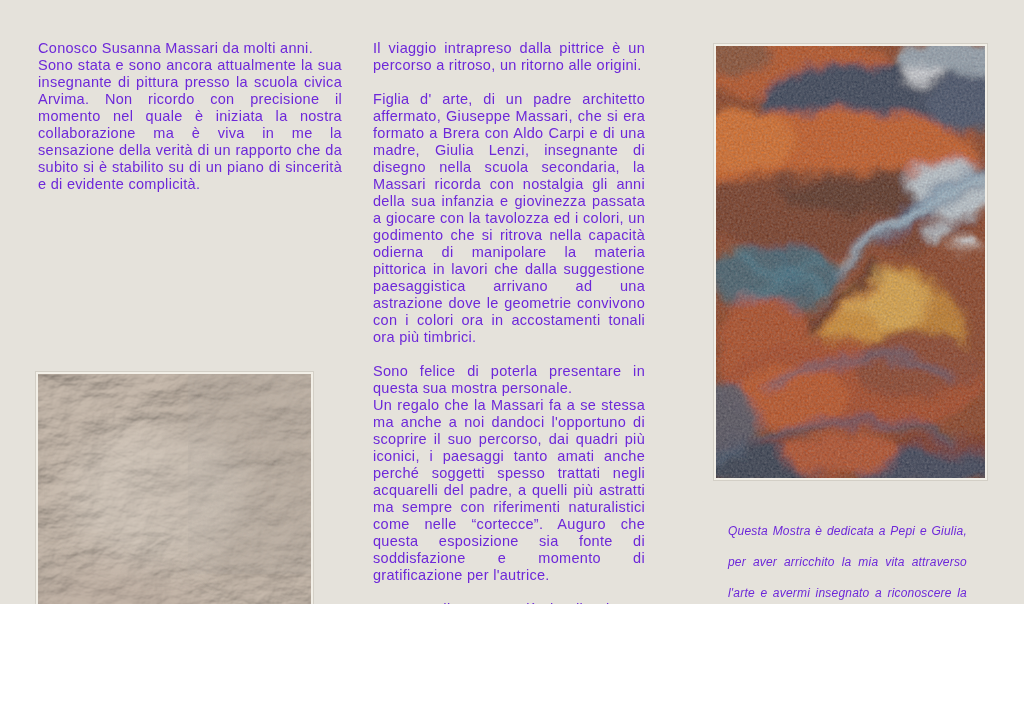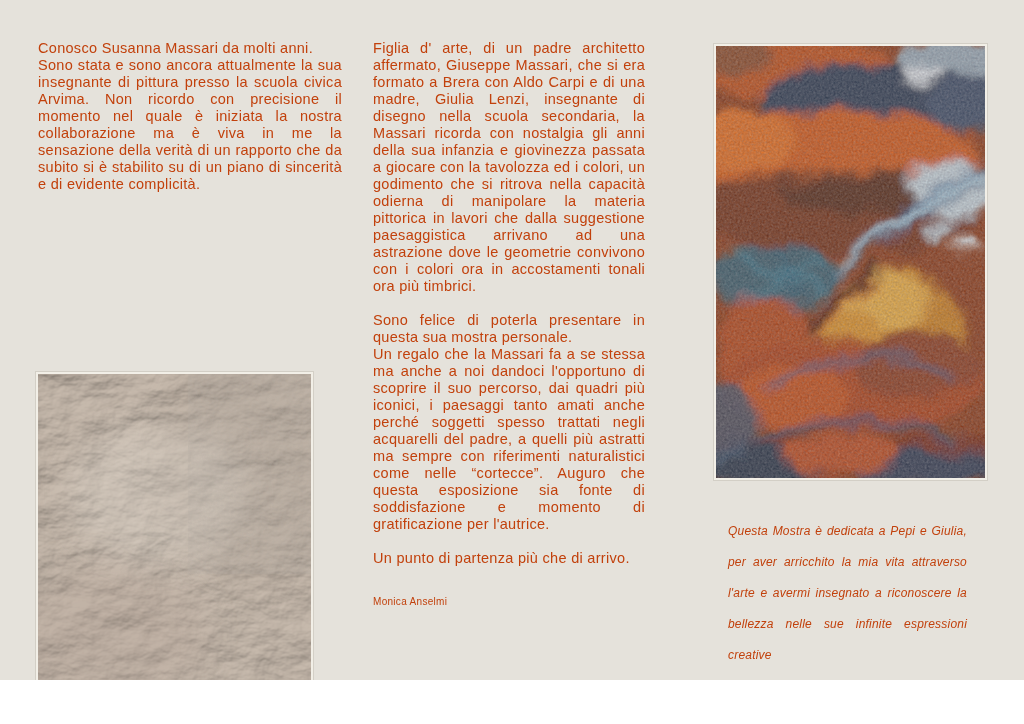--- a/index.html
+++ b/index.html
@@ -1,21 +1,21 @@
 <!DOCTYPE html>
 <html><head>
 <meta charset="utf-8">
 <style>
   html,body{margin:0;padding:0;}
   .page{
     position:relative;
-    width:1024px;height:680px;
+    width:1024px;height:604px;
     background:#e5e2db;
     font-family:"Liberation Sans", sans-serif;
-    color:#c2410c;
+    color:#6d28d9;
     overflow:hidden;
   }
   .col{position:absolute;}
   .col1{left:38px;top:40px;width:304px;}
   .col2{left:373px;top:40px;width:272px;}
   .col3{left:712px;top:500px;width:271px;}
   .body-text{
     margin:0 0 17px 0;
     font-size:14.5px;
     line-height:17px;
@@ -89,20 +89,21 @@
       <rect width="273" height="306" fill="#cfc3b6"></rect>
       <rect width="273" height="306" fill="#ffffff" filter="url(#crumple)"></rect>
       <ellipse cx="215" cy="90" rx="90" ry="120" fill="#a5988b" opacity="0.22" filter="url(#softL)"></ellipse>
       <ellipse cx="70" cy="260" rx="100" ry="70" fill="#b4a094" opacity="0.25" filter="url(#softL)"></ellipse>
       <ellipse cx="120" cy="120" rx="90" ry="70" fill="#efe9e0" opacity="0.25" filter="url(#softL)"></ellipse>
       <rect x="150" y="0" width="123" height="200" fill="#ffffff" filter="url(#speckL)" opacity="0.5"></rect>
     </svg>
   </figure>
 
   <section class="col col2">
+    <p class="body-text">Il viaggio intrapreso dalla pittrice è un percorso a ritroso, un ritorno alle origini.</p>
     <p class="body-text">Figlia d' arte, di un padre architetto affermato, Giuseppe Massari, che si era formato a Brera con Aldo Carpi e di una madre, Giulia Lenzi, insegnante di disegno nella scuola secondaria, la Massari ricorda con nostalgia gli anni della sua infanzia e giovinezza passata a giocare con la tavolozza ed i colori, un godimento che si ritrova nella capacità odierna di manipolare la materia pittorica in lavori che dalla suggestione paesaggistica arrivano ad una astrazione dove le geometrie convivono con i colori ora in accostamenti tonali ora più timbrici.</p>
     <p class="body-text">Sono felice di poterla presentare in questa sua mostra personale.
 Un regalo che la Massari fa a se stessa ma anche a noi dandoci l'opportuno di scoprire il suo percorso, dai quadri più iconici, i paesaggi tanto amati anche perché soggetti spesso trattati negli acquarelli del padre, a quelli più astratti ma sempre con riferimenti naturalistici come nelle “cortecce”. Auguro che questa esposizione sia fonte di soddisfazione e momento di gratificazione per l'autrice.</p>
     <p class="body-text last">Un punto di partenza più che di arrivo.</p>
     <p class="signature">Monica Anselmi</p>
   </section>
 
   <figure class="art-frame art-right">
     <svg width="269" height="432" viewBox="0 0 269 432" xmlns="http://www.w3.org/2000/svg">
       <defs>

